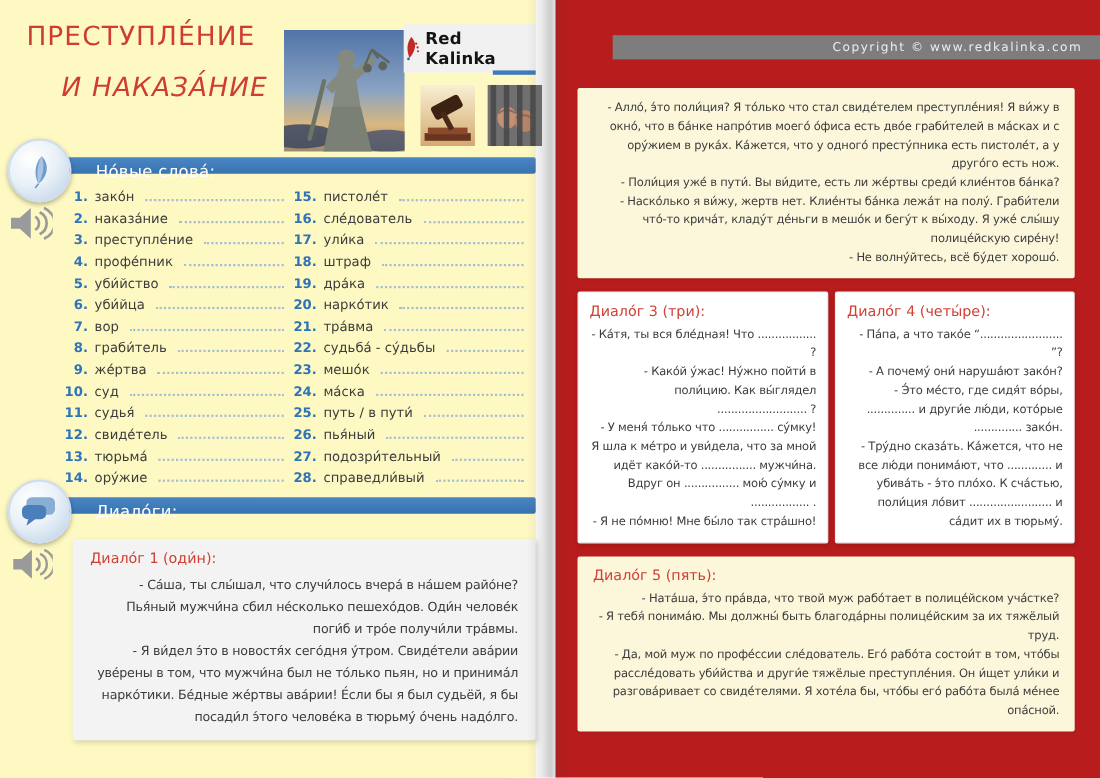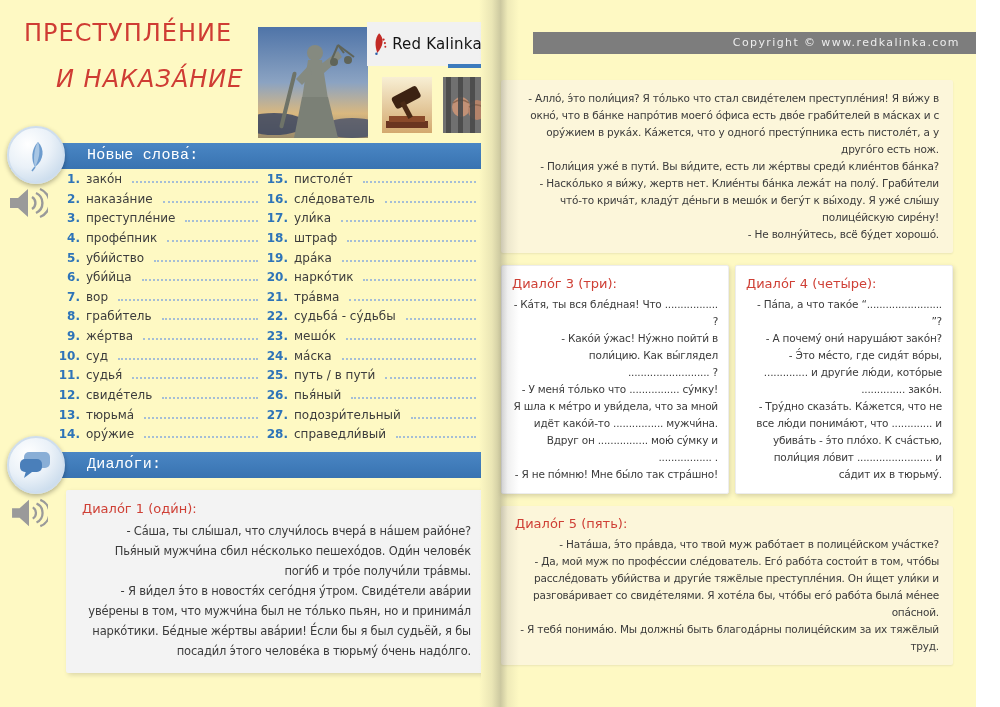--- a/index.html
+++ b/index.html
@@ -2,45 +2,45 @@
 <html lang="ru"><head>
 <meta charset="utf-8">
 <style>
   * { box-sizing: border-box; margin: 0; padding: 0; }
   html,body { width:1000px; height:707px; }
   body { font-family: "DejaVu Sans", sans-serif; background:#ffffff; position:relative; overflow:hidden; }
   .stage { position:absolute; left:0; top:0; width:1000px; height:707px; background:#fff; }
 
   
   .page-left  { position:absolute; left:0;   top:0; width:487px; height:707px; background:#fef9c3; }
-  .page-right { position:absolute; left:481px; top:0; width:495px; height:707px; background:#fef9c3; }
+  .page-right { position:absolute; left:505px; top:0; width:495px; height:707px; background:#b91c1c; }
   .spine { position:absolute; left:479px; top:0; width:40px; height:707px; z-index:9; pointer-events:none;
            background:linear-gradient(to right, rgba(60,60,60,0) 0%, rgba(60,60,60,0.10) 32%,
            rgba(60,60,60,0.26) 54%, rgba(60,60,60,0.08) 72%, rgba(60,60,60,0) 100%); }
 
   
   .title-block { position:absolute; left:24px; top:10px; color:#cf3c34; }
   .title-line { font-size:24px; letter-spacing:1px; line-height:46px; white-space:nowrap; }
   .title-line2 { margin-left:32px;font-style:italic; }
 
   
   .photo { position:absolute; overflow:hidden; }
   .photo svg { display:block; }
   .statue { left:258px; top:27px; width:110px; height:111px; }
   .logo-box { position:absolute; left:367px; top:22px; width:120px; height:44px; background:#f1f1f1;
               display:flex; align-items:center; justify-content:center; gap:4px; }
-  .logo-text { font-size:15px; font-weight:normal; color:#141414; letter-spacing:0.2px; }
+  .logo-text { font-size:15px; font-weight:bold; color:#141414; letter-spacing:0.2px; }
   .blue-line { position:absolute; left:448px; top:64px; width:39px; height:4px; background:#3d7bbd; }
   .gavel { left:382px; top:77px; width:50px; height:56px; }
   .cuffs { left:443px; top:77px; width:50px; height:56px; }
 
   
-  .section-bar { position:absolute; left:10px; width:477px; height:26px; border-radius:2px;
+  .section-bar { position:absolute; left:10px; width:477px; height:15px; border-radius:2px;
                  background:linear-gradient(#4a86c4,#3873b1); color:#fff; font-size:15px;
-                 line-height:26px; padding-left:77px; letter-spacing:0.3px;font-family:Liberation Mono, monospace; }
+                 line-height:26px; padding-left:77px; letter-spacing:0.3px; }
   .bar-new-words { top:143px; }
   .bar-dialogues { top:452px; }
   .circle-badge { position:absolute; left:7px; width:58px; height:58px; border-radius:50%;
                   background:radial-gradient(circle at 35% 30%, #ffffff 0%, #eaf1f8 45%, #b9d0e6 100%);
                   border:2px solid #cfdeee; box-shadow:0 2px 5px rgba(0,0,0,0.30);
                   display:flex; align-items:center; justify-content:center; z-index:3; }
   .badge-new-words { top:126px; }
   .badge-dialogues { top:436px; }
 
   .speaker { position:absolute; width:40px; height:34px; }
@@ -431,22 +431,22 @@
               <p class="dlg-line">- Тру́дно сказа́ть. Ка́жется, что не все лю́ди понима́ют, что ............. и убива́ть - э́то пло́хо. К сча́стью, поли́ция ло́вит ........................ и са́дит их в тюрьму́.</p>
             </div>
         </div>
       </div>
 
       <div class="dlg dlg-cream">
         <div class="dlg-title">Диало́г 5 (пять):</div>
         <div>
 
         <p class="dlg-line">- Ната́ша, э́то пра́вда, что твой муж рабо́тает в полице́йском уча́стке?</p>
+            <p class="dlg-line">- Я тебя́ понима́ю. Мы должны́ быть благода́рны полице́йским за их тяжёлый труд.</p>
             <p class="dlg-line">- Да, мой муж по профе́ссии сле́дователь. Его́ рабо́та состои́т в том, что́бы рассле́довать уби́йства и други́е тяжёлые преступле́ния. Он и́щет ули́ки и разгова́ривает со свиде́телями. Я хоте́ла бы, что́бы его́ рабо́та была́ ме́нее опа́сной.</p>
-            <p class="dlg-line">- Я тебя́ понима́ю. Мы должны́ быть благода́рны полице́йским за их тяжёлый труд.</p>
           </div>
       </div>
 
     </div>
   </div>
 
   <div class="spine"></div>
 </div>
 
 </body></html>

